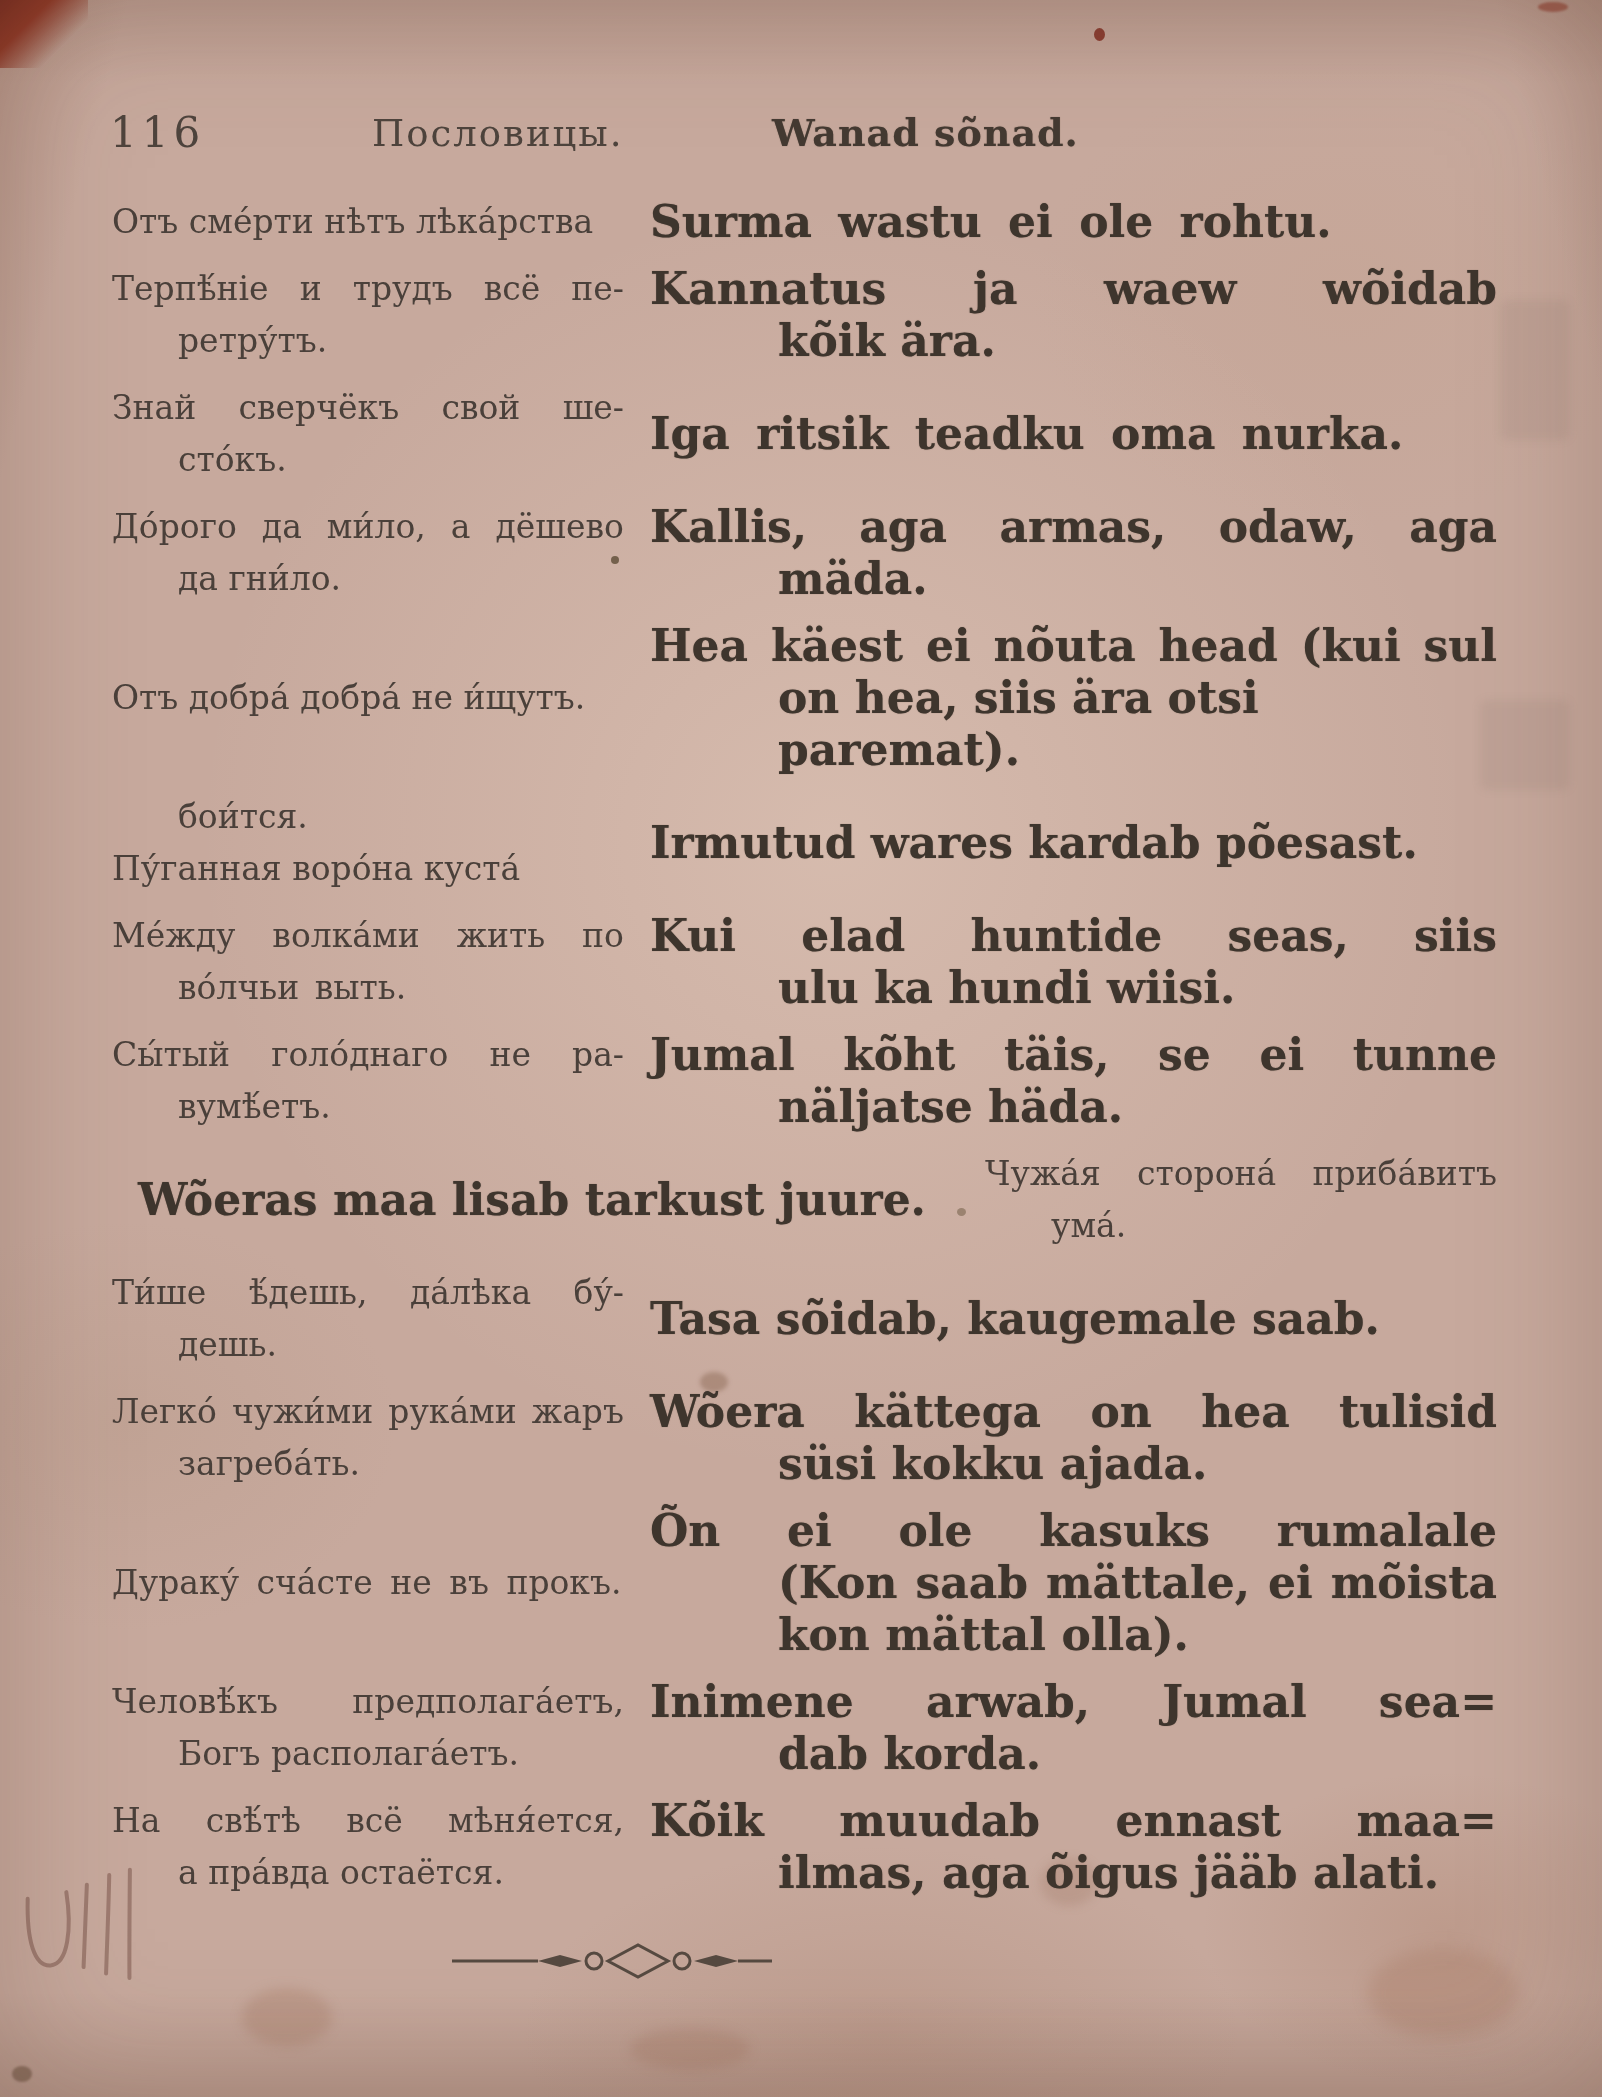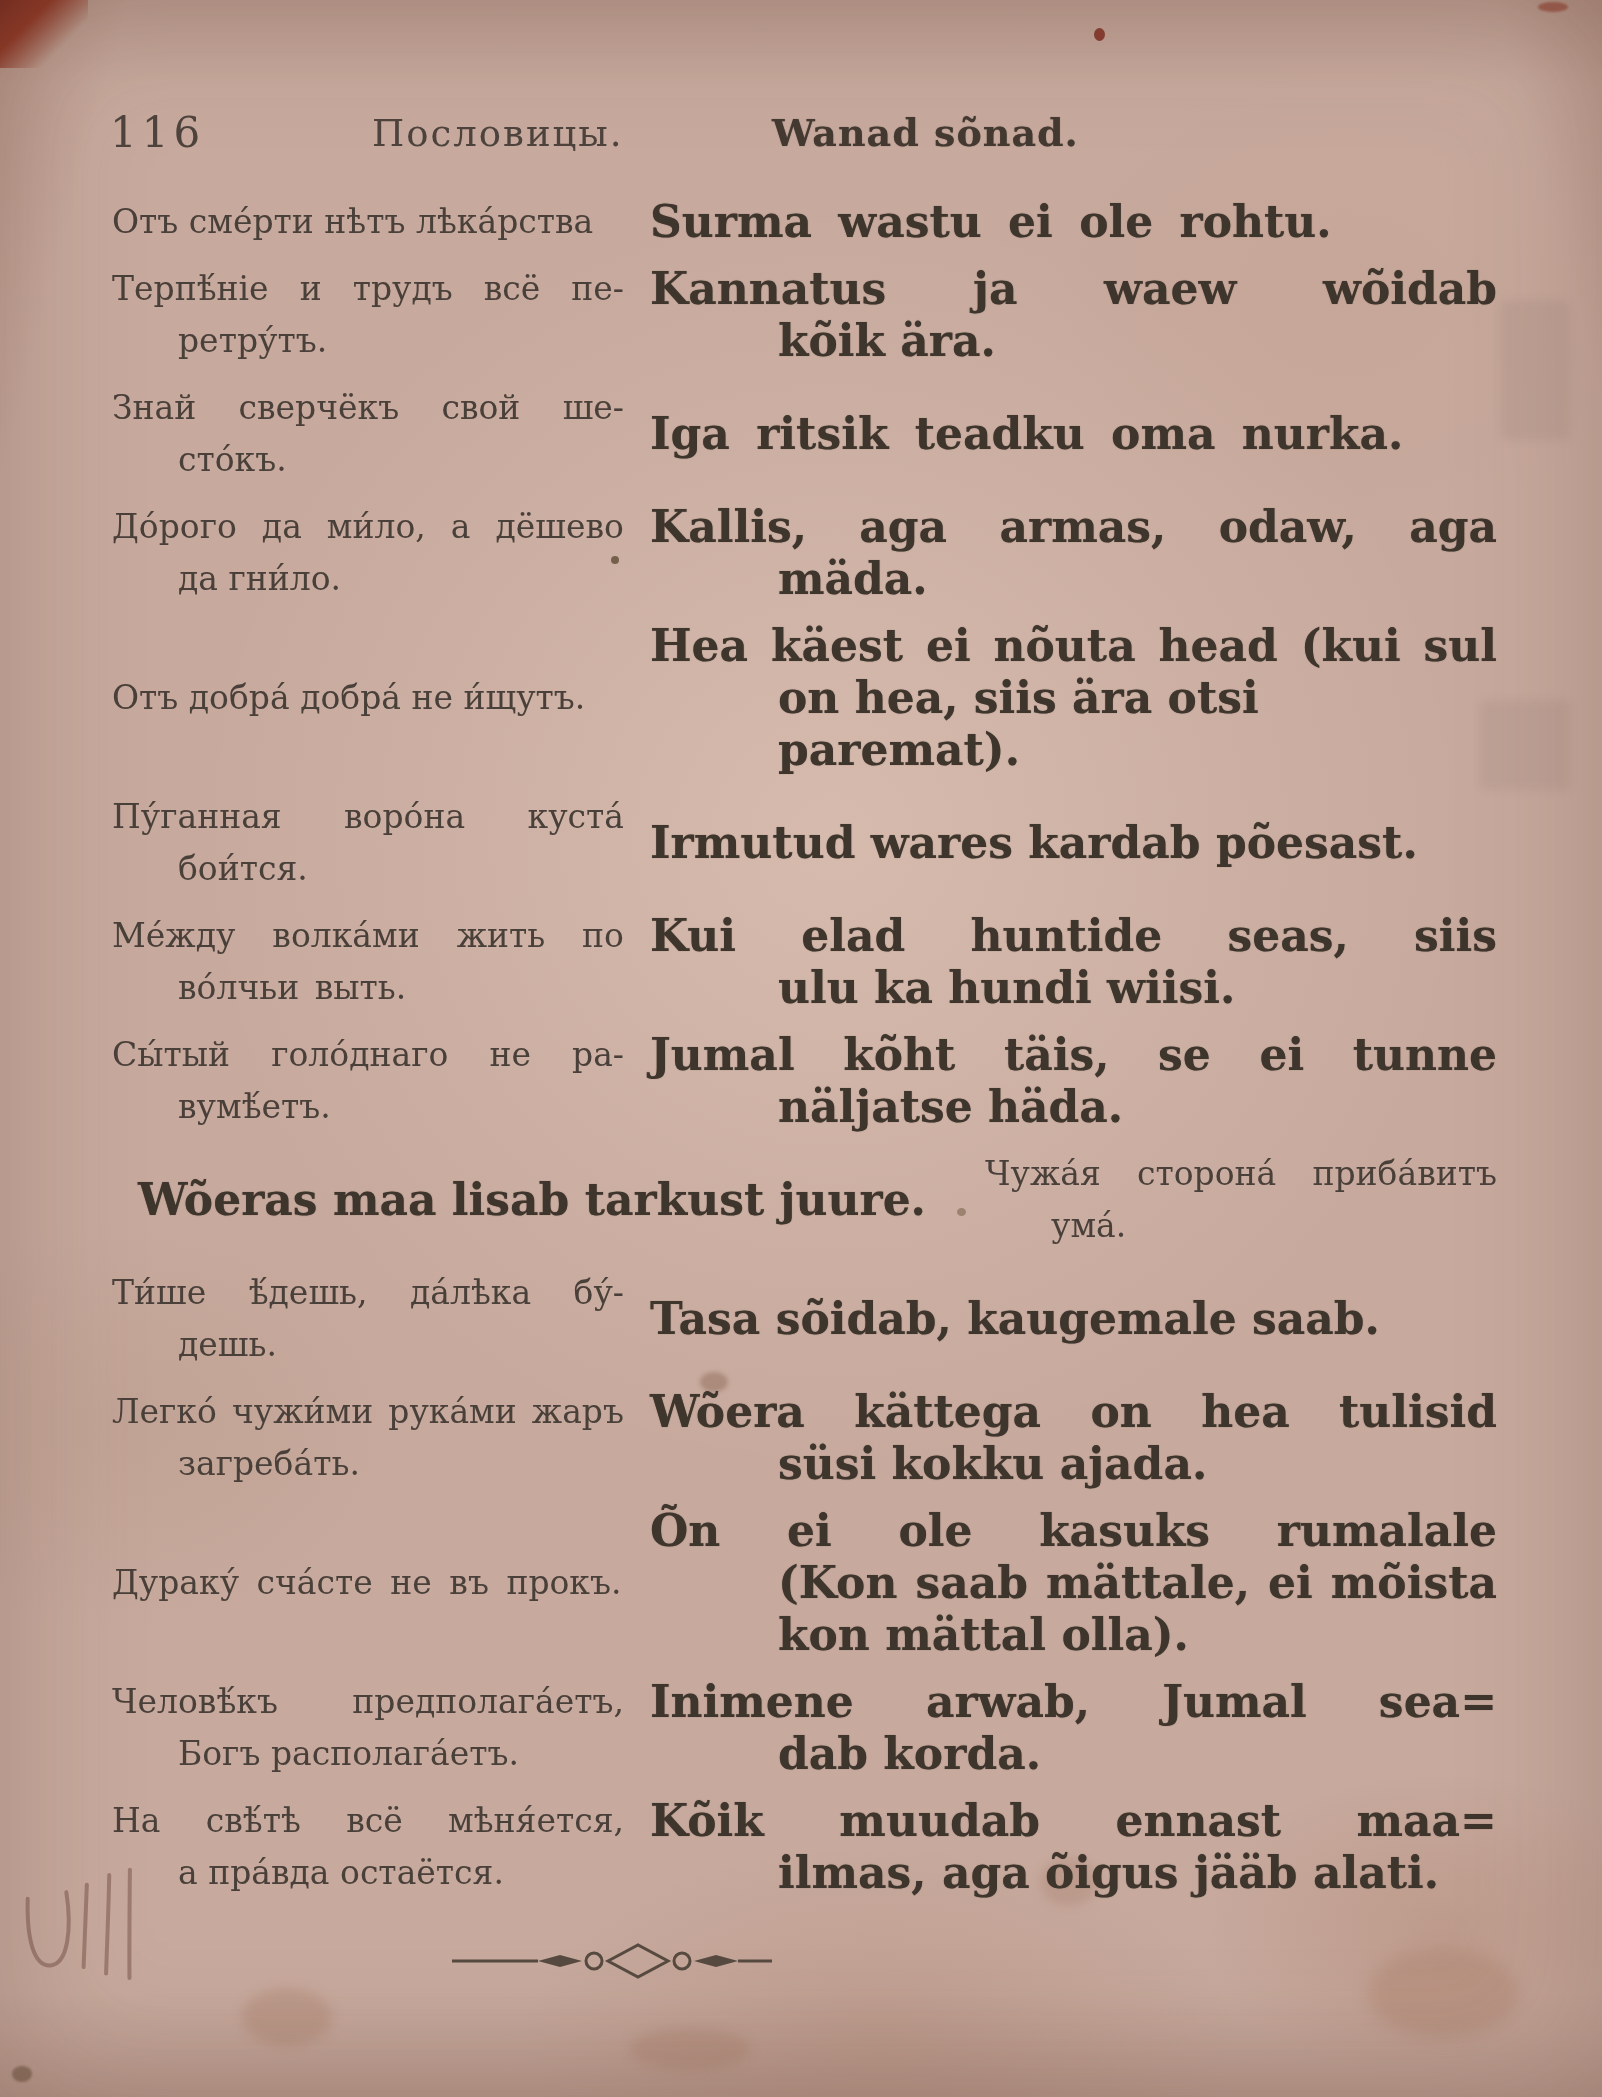--- a/index.html
+++ b/index.html
@@ -137,22 +137,22 @@
           <div class="line">Отъ добра́ добра́ не и́щутъ.</div>
         </div>
       <div class="col et">
           <div class="line">Hea käest ei nõuta head (kui sul</div>
           <div class="line cont">on hea, siis ära otsi paremat).</div>
         </div>
     </div>
 
     <div class="row">
       <div class="col ru">
+          <div class="line cont">бои́тся.</div>
           <div class="line">Пу́ганная воро́на куста́</div>
-          <div class="line cont">бои́тся.</div>
         </div>
       <div class="col et">
           <div class="line">Irmutud wares kardab põesast.</div>
         </div>
     </div>
 
     <div class="row">
       <div class="col ru">
           <div class="line">Ме́жду волка́ми жить по</div>
           <div class="line cont">во́лчьи выть.</div>

